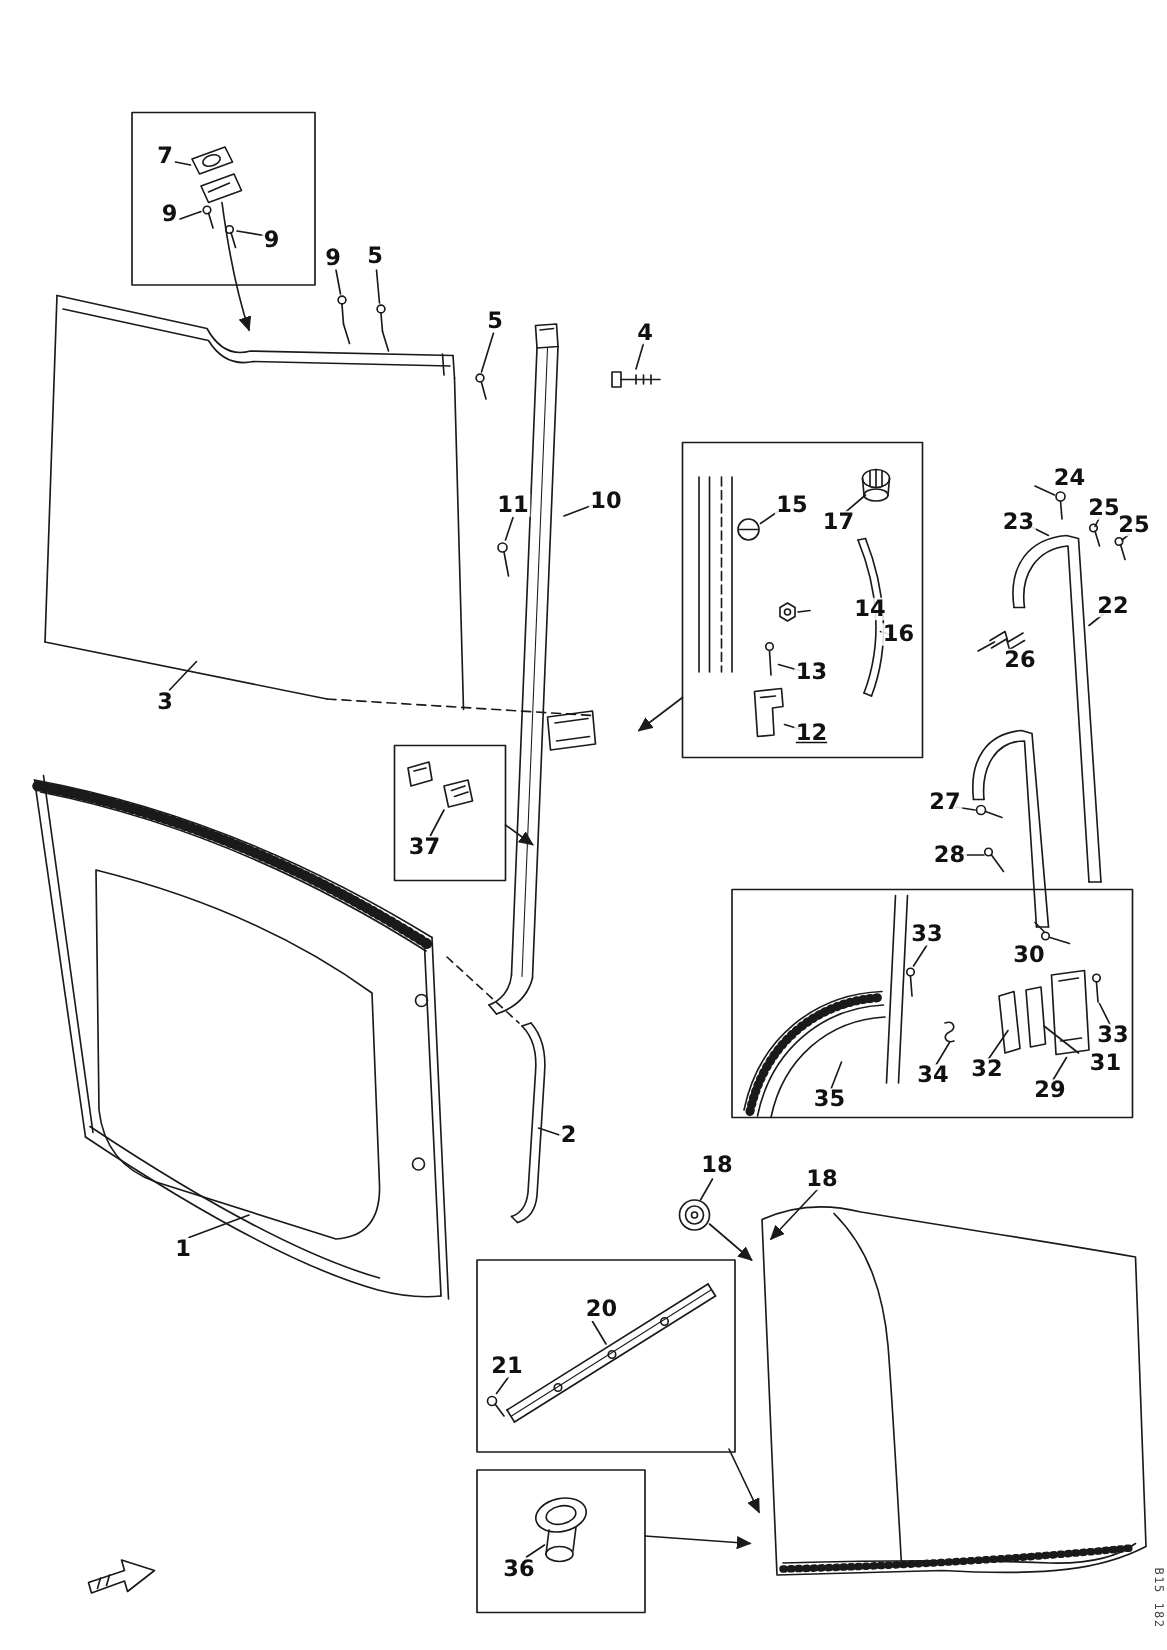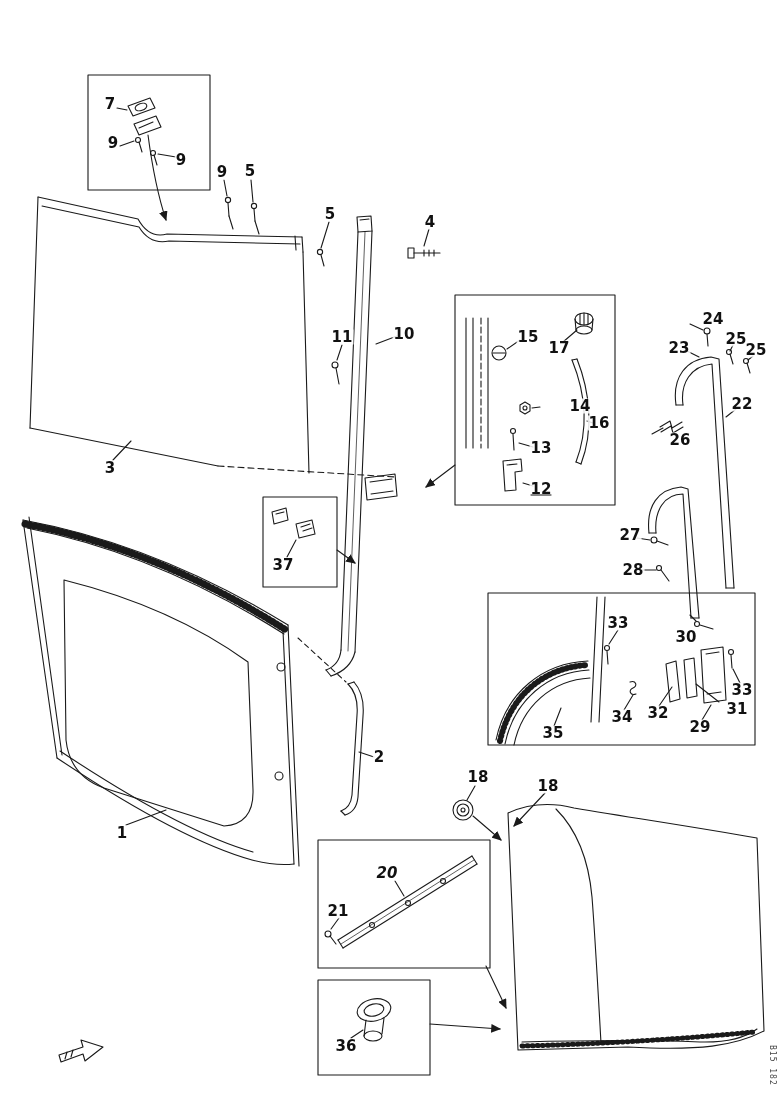--- a/index.html
+++ b/index.html
@@ -317,20 +317,20 @@
       <div class="callout" style="left: 742px; top: 690px;">33</div>
       <div class="callout" style="left: 737px; top: 709px; text-align: center;">31</div>
       <div class="callout" style="left: 700px; top: 727px;">29</div>
       <div class="callout" style="left: 658px; top: 713px;">32</div>
       <div class="callout" style="left: 622px; top: 717px;">34</div>
       <div class="callout" style="left: 553px; top: 733px;">35</div>
       <div class="callout" style="left: 379px; top: 757px;">2</div>
       <div class="callout" style="left: 122px; top: 833px;">1</div>
       <div class="callout" style="left: 478px; top: 777px;">18</div>
       <div class="callout" style="left: 548px; top: 786px;">18</div>
-      <div class="callout" style="left: 387px; top: 873px; font-style: italic;">20</div>
+      <div class="callout" style="left: 401px; top: 873px;">20</div>
       <div class="callout" style="left: 338px; top: 911px;">21</div>
       <div class="callout" style="left: 346px; top: 1046px;">36</div>
     </div>
 
   <div class="plate-code">B15 182</div>
 
 </div>
 
 </body></html>

